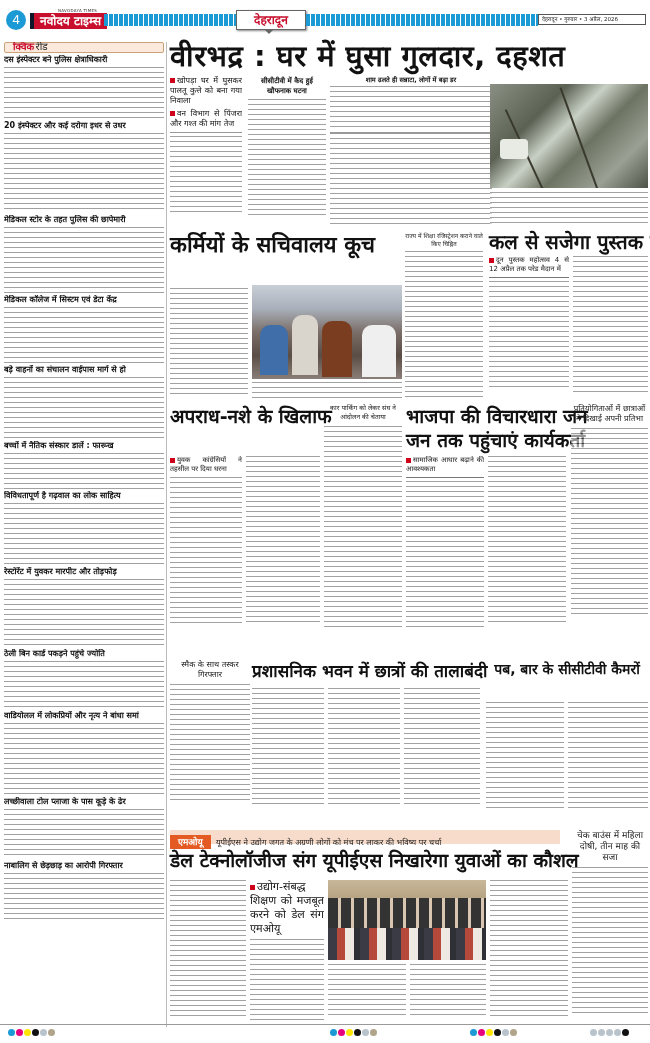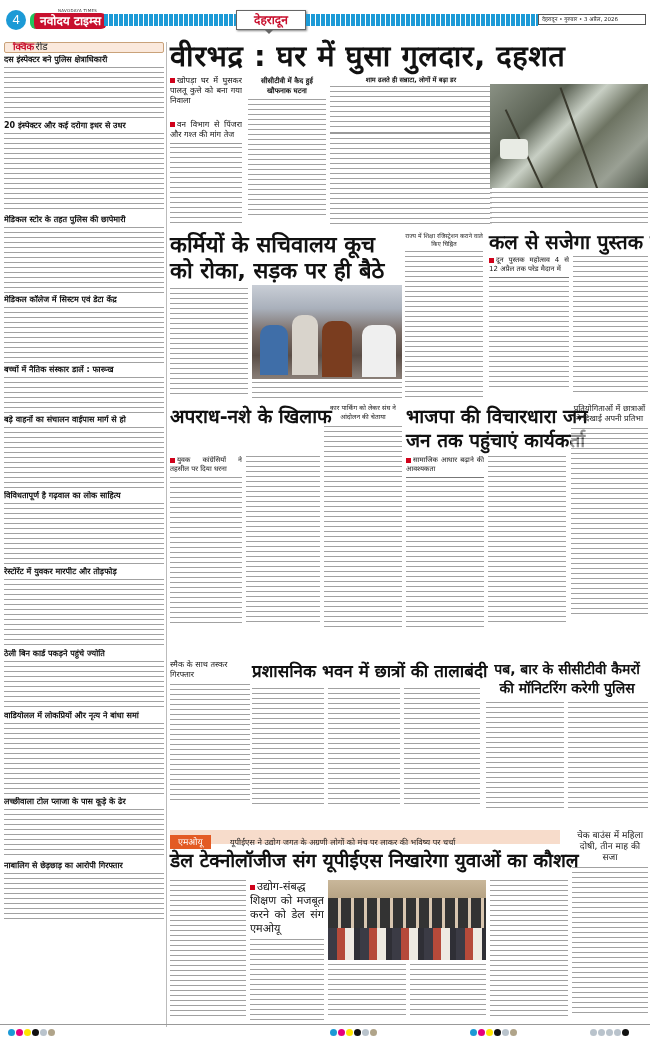--- a/index.html
+++ b/index.html
@@ -1,21 +1,21 @@
 <!DOCTYPE html>
 <html><head>
 <meta charset="utf-8">
 <style>
   * { box-sizing: border-box; margin: 0; padding: 0; }
   body { width: 650px; height: 1043px; background: #fff; font-family: "DejaVu Sans", sans-serif; color: #111; overflow: hidden; position: relative; }
   .masthead { position: absolute; top: 0; left: 0; width: 650px; height: 38px; }
   .page-num { position: absolute; left: 6px; top: 10px; width: 20px; height: 20px; border-radius: 50%; background: #1c9ad6; color: #fff; font-size: 13px; text-align: center; line-height: 20px; font-family: "Liberation Sans", sans-serif; }
   .brand { position: absolute; left: 30px; top: 8px; }
   .brand-sub { font-size: 4px; color: #333; margin-left: 28px; letter-spacing: 0.3px; }
-  .brand-logo { background: #c8102e; color: #fff; font-weight: bold; font-size: 12px; padding: 1px 6px; border-left: 4px solid #22c55e; line-height: 14px; border-radius: 6px; }
+  .brand-logo { background: #c8102e; color: #fff; font-weight: bold; font-size: 12px; padding: 1px 6px; border-left: 4px solid #0f172a; line-height: 14px; }
   .stripe { position: absolute; top: 14px; height: 12px; background: repeating-linear-gradient(90deg, #1c9ad6 0 4px, #fff 4px 5px); }
   .city-box { position: absolute; left: 236px; top: 10px; width: 70px; height: 20px; border: 1px solid #666; background: #fff; text-align: center; font-size: 12px; font-weight: bold; color: #c8102e; line-height: 18px; box-shadow: 1px 1px 2px #888; }
   .date-box { position: absolute; left: 538px; top: 14px; width: 108px; height: 11px; border: 1px solid #555; font-size: 5.5px; line-height: 9px; padding-left: 3px; color: #222; }
   .col { position: absolute; font-size: 4px; line-height: 5.2px; color: #333; text-align: justify; overflow: hidden; }
   .lines { background: repeating-linear-gradient(180deg, #555 0 1px, #fff 1px 5px); opacity: .55; }
   .hl-sm { font-weight: bold; font-size: 8px; line-height: 10px; color: #111; margin: 2px 0; white-space: nowrap; overflow: hidden; }
   .hl { font-weight: bold; color: #111; white-space: nowrap; }
   .vrule { position: absolute; width: 1px; background: #bbb; }
   .red-sq { display: inline-block; width: 5px; height: 5px; background: #d0021b; margin-right: 2px; vertical-align: middle; }
   .photo { position: absolute; overflow: hidden; }
@@ -54,28 +54,28 @@
   </div>
   <div>
     <div class="hl-sm">मेडिकल स्टोर के तहत पुलिस की छापेमारी</div>
     <div class="lines" style="height:66px"></div>
   </div>
   <div>
     <div class="hl-sm">मेडिकल कॉलेज में सिस्टम एवं डेटा केंद्र</div>
     <div class="lines" style="height:56px"></div>
   </div>
   <div>
+    <div class="hl-sm">बड़े वाहनों का संचालन वाईपास मार्ग से हो</div>
+    <div class="lines" style="height:62px"></div>
+  </div>
+  <div>
     <div class="hl-sm">बच्चों में नैतिक संस्कार डालें : फारूख</div>
     <div class="lines" style="height:36px"></div>
   </div>
   <div>
-    <div class="hl-sm">बड़े वाहनों का संचालन वाईपास मार्ग से हो</div>
-    <div class="lines" style="height:62px"></div>
-  </div>
-  <div>
     <div class="hl-sm">विविधतापूर्ण है गढ़वाल का लोक साहित्य</div>
     <div class="lines" style="height:62px"></div>
   </div>
   <div>
     <div class="hl-sm">रेस्टोरेंट में युवकर मारपीट और तोड़फोड़</div>
     <div class="lines" style="height:68px"></div>
   </div>
   <div>
     <div class="hl-sm">ठेली बिन कार्ड पकड़ने पहुंचे ज्योति</div>
     <div class="lines" style="height:48px"></div>
@@ -91,21 +91,21 @@
   <div>
     <div class="hl-sm">नाबालिग से छेड़छाड़ का आरोपी गिरफ्तार</div>
     <div class="lines" style="height:48px"></div>
   </div>
 </div>
 <div class="vrule" style="left:166px;top:42px;height:985px"></div>
 
 <div class="hl" style="position:absolute;left:170px;top:40px;font-size:29px;line-height:32px;letter-spacing:0.5px">वीरभद्र : घर में घुसा गुलदार, दहशत</div>
 
 <div class="col" style="left:170px;top:76px;width:72px;height:150px">
-  <div style="font-size:8px;line-height:10px;color:#111;margin-bottom:14px"><span class="red-sq"></span><span>खोपड़ा घर में घुसकर पालतू कुत्ते को बना गया निवाला</span></div>
+  <div style="font-size:8px;line-height:10px;color:#111;margin-bottom:3px"><span class="red-sq"></span><span>खोपड़ा घर में घुसकर पालतू कुत्ते को बना गया निवाला</span></div>
   <div style="font-size:8px;line-height:10px;color:#111;margin-bottom:3px;border-bottom:1px solid #999;padding-bottom:3px"><span class="red-sq"></span><span>वन विभाग से पिंजरा और गश्त की मांग तेज</span></div>
   <div class="lines" style="height:80px"></div>
 </div>
 
 <div class="col" style="left:248px;top:76px;width:78px;height:150px">
   <div style="font-weight:bold;font-size:7px;line-height:10px;text-align:center;color:#111">सीसीटीवी में कैद हुई खौफनाक घटना</div>
   <div class="lines" style="height:120px;margin-top:3px"></div>
 </div>
 
 <div class="col" style="left:330px;top:76px;width:162px;height:150px">
@@ -119,21 +119,20 @@
   <div style="position:absolute;left:40px;top:20px;width:2px;height:120px;background:#3a3a2e;transform:rotate(-25deg)"></div>
   <div style="position:absolute;left:90px;top:0;width:2px;height:120px;background:#3a3a2e;transform:rotate(-20deg)"></div>
   <div style="position:absolute;left:10px;top:55px;width:28px;height:20px;background:#e8ebe4;border-radius:4px"></div>
 </div>
 <div class="col" style="left:490px;top:192px;width:158px;height:36px">
   <div class="lines" style="height:34px"></div>
 </div>
 
 <div class="hl" style="position:absolute;left:170px;top:232px;font-size:22px;line-height:26px">
   <div>कर्मियों के सचिवालय कूच</div>
-  <div>को रोका, सड़क पर ही बैठे</div>
 </div>
 <div class="col" style="left:170px;top:288px;width:78px;height:112px">
   <div class="lines" style="height:110px"></div>
 </div>
 <div class="photo" style="left:252px;top:285px;width:150px;height:94px;background:linear-gradient(180deg,#c9ced6 0%,#a9b0bb 25%,#7b6e68 50%,#5a4d46 75%,#8a7f78 100%)">
   <div style="position:absolute;left:8px;top:40px;width:28px;height:50px;background:#3f6ea8;border-radius:10px 10px 0 0"></div>
   <div style="position:absolute;left:70px;top:36px;width:30px;height:56px;background:#7a3d1f;border-radius:10px 10px 0 0"></div>
   <div style="position:absolute;left:110px;top:40px;width:34px;height:52px;background:#efefef;border-radius:10px 10px 0 0"></div>
   <div style="position:absolute;left:40px;top:30px;width:26px;height:60px;background:#d9d4cc;border-radius:10px 10px 0 0"></div>
 </div>
@@ -182,48 +181,47 @@
 <div class="col" style="left:488px;top:456px;width:78px;height:178px">
   <div class="lines" style="height:170px"></div>
 </div>
 
 <div class="col" style="left:571px;top:404px;width:77px;height:230px">
   <div style="font-size:8px;line-height:10px;text-align:center;color:#222">प्रतियोगिताओं में छात्राओं ने दिखाई अपनी प्रतिभा</div>
   <div class="lines" style="height:190px;margin-top:4px"></div>
 </div>
 
 <div class="col" style="left:170px;top:660px;width:80px;height:150px">
-  <div style="font-size:8px;line-height:10px;text-align:left;color:#222">स्मैक के साथ तस्कर गिरफ्तार</div>
+  <div style="font-size:8px;line-height:10px;text-align:center;color:#222">स्मैक के साथ तस्कर गिरफ्तार</div>
   <div class="lines" style="height:120px;margin-top:4px"></div>
 </div>
 <div class="hl" style="position:absolute;left:252px;top:660px;font-size:17px;line-height:22px">प्रशासनिक भवन में छात्रों की तालाबंदी</div>
 <div class="col" style="left:252px;top:688px;width:72px;height:122px">
     <div class="lines" style="height:120px"></div>
   </div>
 <div class="col" style="left:328px;top:688px;width:72px;height:122px">
     <div class="lines" style="height:120px"></div>
   </div>
 <div class="col" style="left:404px;top:688px;width:76px;height:122px">
     <div class="lines" style="height:120px"></div>
   </div>
 
 <div class="hl" style="position:absolute;left:486px;top:660px;font-size:14px;line-height:19px;text-align:center;width:162px">
   <div>पब, बार के सीसीटीवी कैमरों</div>
-  <div>की मॉनिटरिंग करेगी पुलिस</div>
 </div>
 <div class="col" style="left:486px;top:702px;width:78px;height:108px">
     <div class="lines" style="height:106px"></div>
   </div>
 <div class="col" style="left:568px;top:702px;width:80px;height:108px">
     <div class="lines" style="height:106px"></div>
   </div>
 
 <div style="position:absolute;left:170px;top:830px;width:390px;height:14px;background:#f7dccb">
-  <span style="display:inline-block;background:#e35a23;color:#fff;font-size:9px;line-height:14px;padding:0 8px;font-weight:normal">एमओयू</span>
-  <span style="font-size:8px;line-height:14px;color:#222;margin-left:14px">यूपीईएस ने उद्योग जगत के अग्रणी लोगों को मंच पर लाकर की भविष्य पर चर्चा</span>
+  <span style="display:inline-block;background:#e35a23;color:#fff;font-size:9px;line-height:14px;padding:0 8px;font-weight:bold">एमओयू</span>
+  <span style="font-size:8px;line-height:14px;color:#222;margin-left:0">यूपीईएस ने उद्योग जगत के अग्रणी लोगों को मंच पर लाकर की भविष्य पर चर्चा</span>
 </div>
 <div class="hl" style="position:absolute;left:170px;top:848px;font-size:19px;line-height:24px">डेल टेक्नोलॉजीज संग यूपीईएस निखारेगा युवाओं का कौशल</div>
 <div class="col" style="left:170px;top:880px;width:76px;height:140px">
     <div class="lines" style="height:138px"></div>
   </div>
 <div class="col" style="left:250px;top:880px;width:74px;height:140px">
   <div style="font-size:11px;line-height:14px;color:#111;margin-bottom:3px"><span class="red-sq"></span><span>उद्योग-संबद्ध शिक्षण को मजबूत करने को डेल संग एमओयू</span></div>
   <div class="lines" style="height:100px"></div>
 </div>
 <div class="photo" style="left:328px;top:880px;width:158px;height:80px;background:linear-gradient(180deg,#c9b79a 0%,#a99574 40%,#5a4e44 60%,#e8d9c4 100%)">

